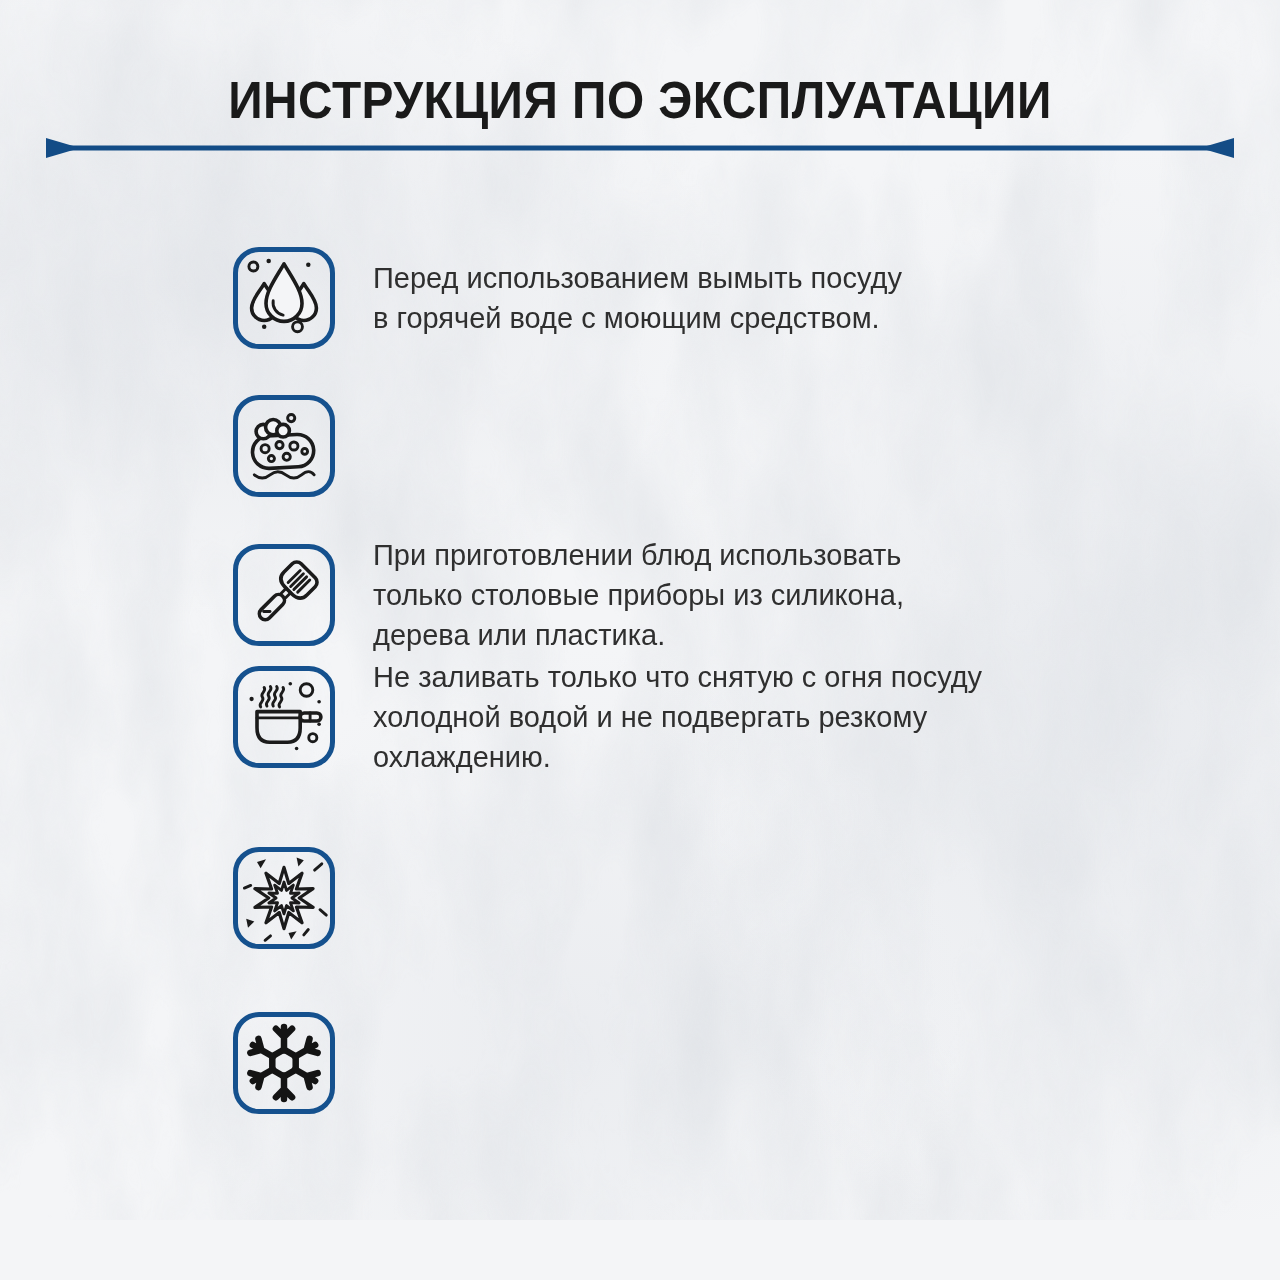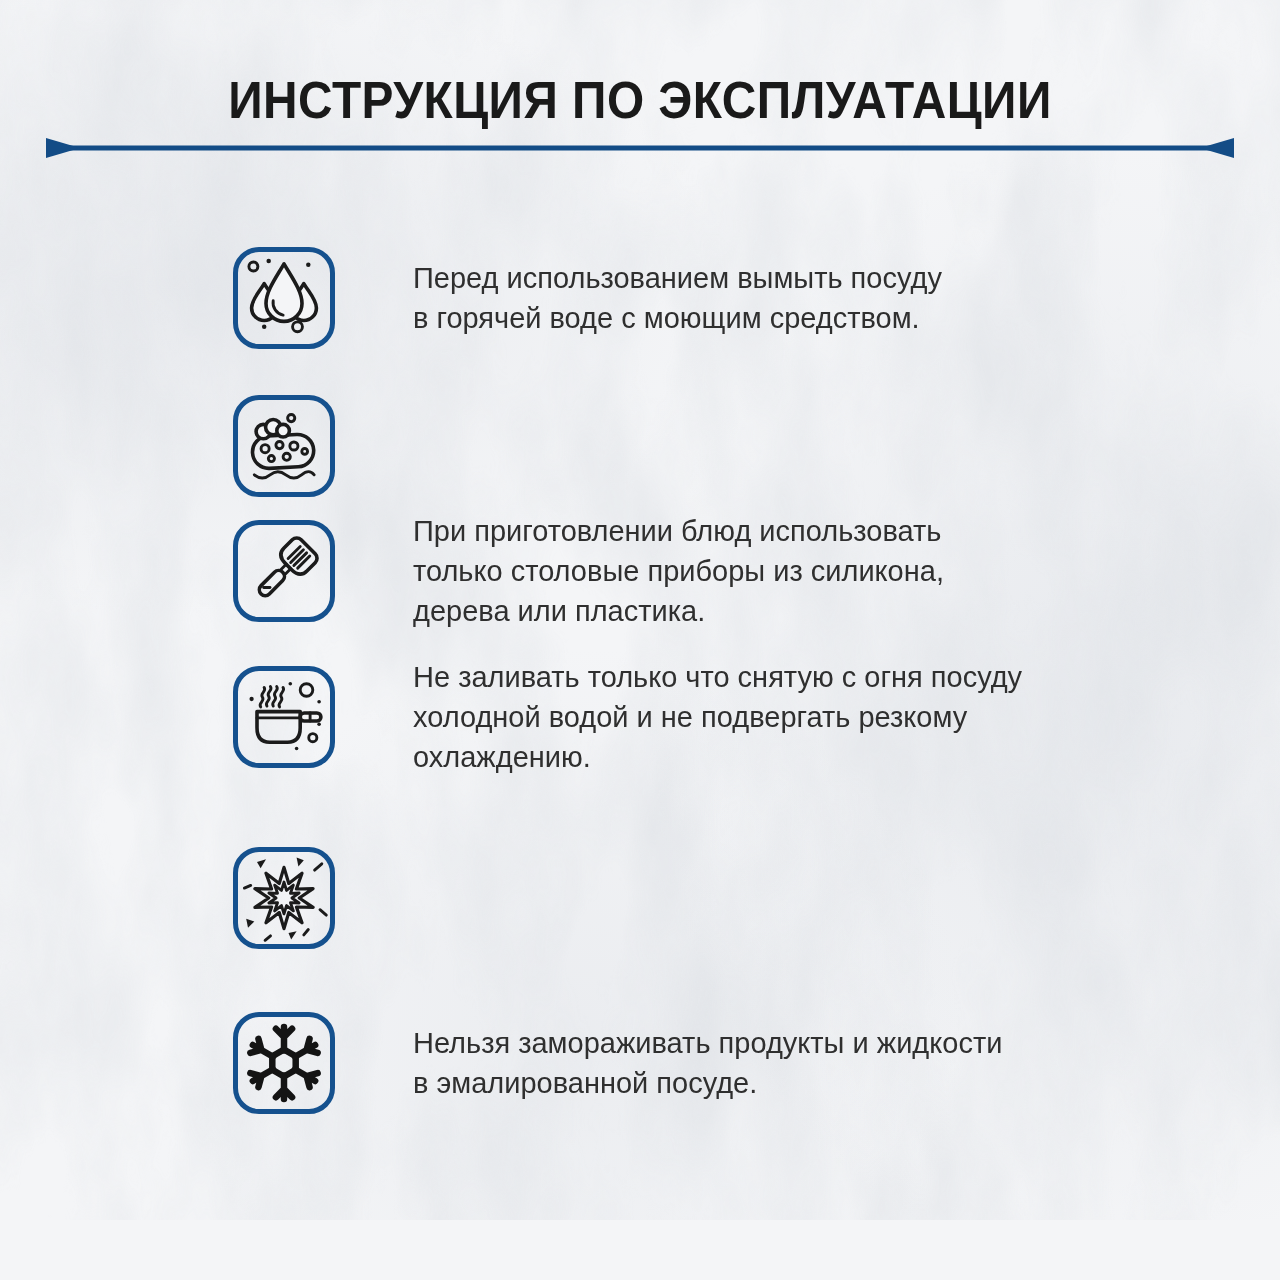--- a/index.html
+++ b/index.html
@@ -42,21 +42,21 @@
   }
   .divider{position:absolute;top:134px;left:0;}
   .divider .shape{fill:var(--divider);}
 
   .row{
     position:absolute;
     left:233px;
     height:102px;
     display:flex;
     align-items:center;
-    gap:78px;
+    gap:38px;
   }
   .icon-badge{
     flex:none;
     width:102px;height:102px;
     border:5px solid var(--accent);
     border-radius:26px;
     display:flex;align-items:center;justify-content:center;
   }
   .ico{display:block;}
   .ico .ln{fill:none;stroke:#1b1b1b;stroke-width:4;stroke-linecap:round;stroke-linejoin:round;}
@@ -127,21 +127,21 @@
             <circle class="ln-thin" cx="45" cy="49" r="4"></circle>
             <circle class="ln-thin" cx="61" cy="50" r="4.5"></circle>
             <circle class="ln-thin" cx="73" cy="56" r="3.2"></circle>
             <circle class="ln-thin" cx="36" cy="64" r="3.4"></circle>
             <circle class="ln-thin" cx="53" cy="62" r="4"></circle>
             <path class="ln-thin" d="M17 82 q9 7 17.5 0 t17.5 0 t17.5 0 t14 0"></path>
           </svg>
         </div>
       </div>
 
-      <div class="row" style="top:520px">
+      <div class="row" style="top:544px">
         <div class="icon-badge">
           <svg class="ico" width="90" height="90" viewBox="0 0 100 100">
             <g transform="rotate(45 50 50) translate(0 2)">
               <path class="ln" d="M39 10 h22 a7 7 0 0 1 7 7 v13 q0 11 -13 11 h-10 q-13 0 -13 -11 v-13 a7 7 0 0 1 7 -7 Z"></path>
               <path class="ln-thin" d="M43.5 16 v19 M48.5 16 v20 M53.5 16 v20 M58.5 16 v19"></path>
               <path class="ln-thin" d="M46.5 41 v9 M53.5 41 v9"></path>
               <rect class="ln" x="43.5" y="50" width="13" height="34" rx="6.5"></rect>
               <path class="ln-thin" d="M47 77 L52 72"></path>
             </g>
           </svg>
@@ -209,18 +209,17 @@
                 <path d="M50 36 V10 M50 21 L41 12 M50 21 L59 12"></path>
               </g>
             <g class="bold" transform="rotate(240 50 50)">
                 <path d="M50 36 V10 M50 21 L41 12 M50 21 L59 12"></path>
               </g>
             <g class="bold" transform="rotate(300 50 50)">
                 <path d="M50 36 V10 M50 21 L41 12 M50 21 L59 12"></path>
               </g>
           </svg>
         </div>
-        <p class="itext">Нельзя замораживать продукты и жидкости<br>в эмалированной посуде.</p>
       </div>
 
     </section>
   </div>
 </div>
 
 </body></html>

